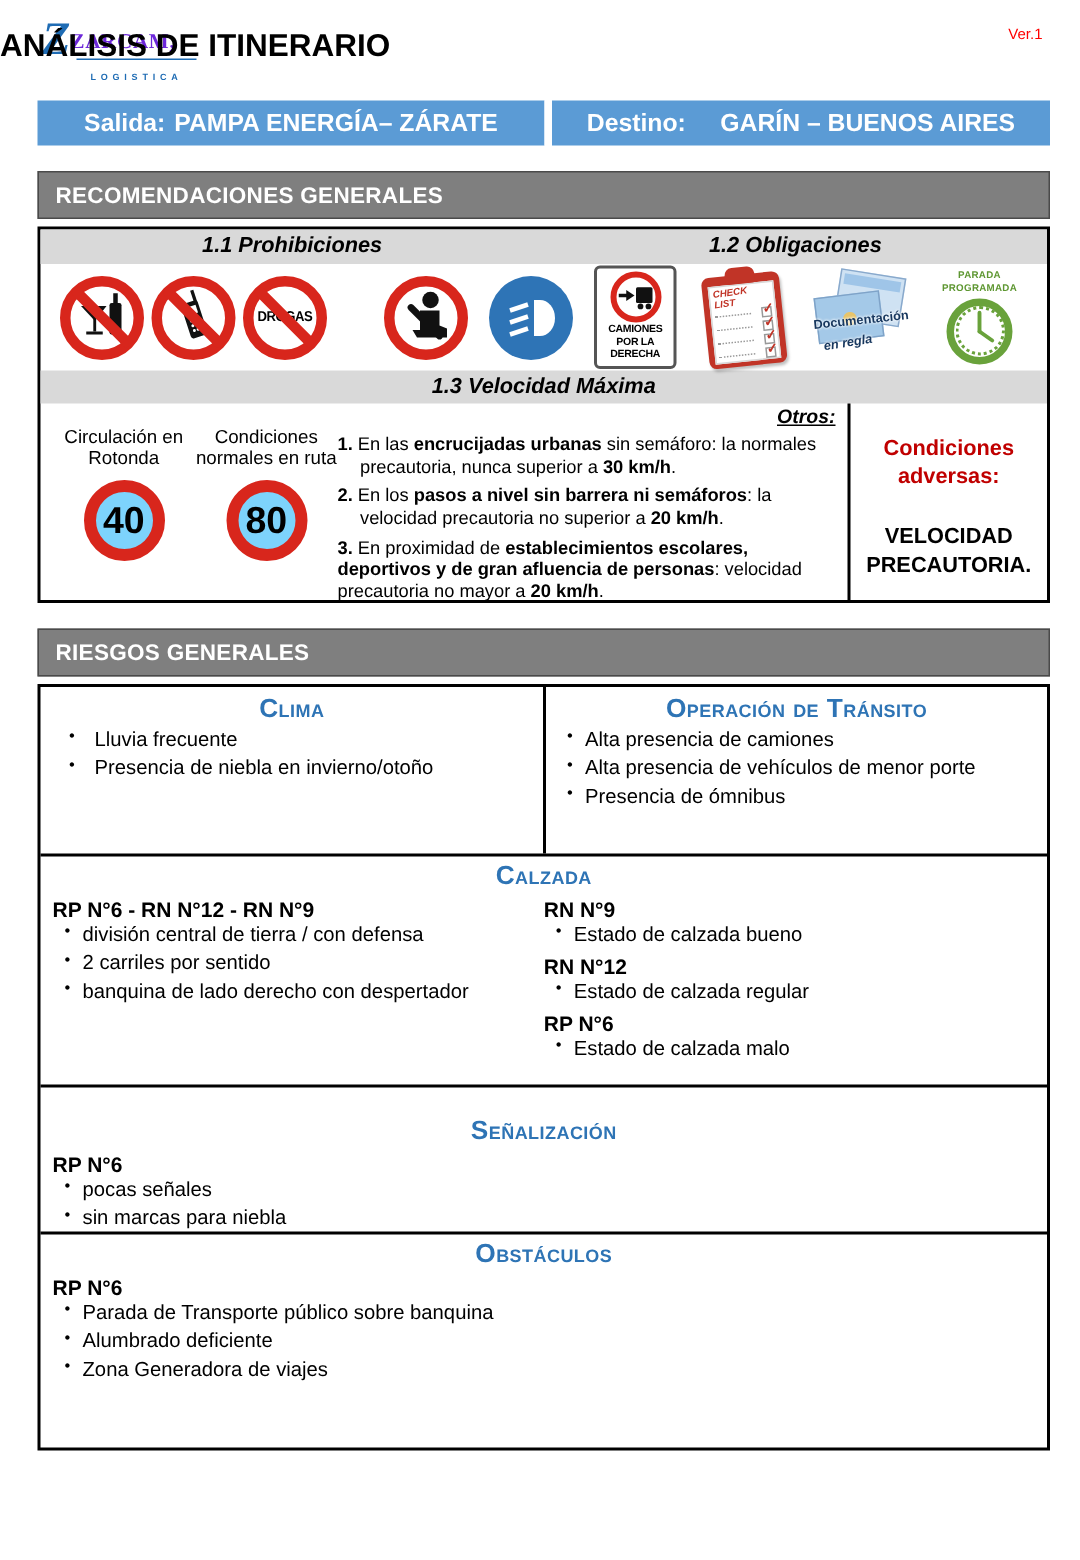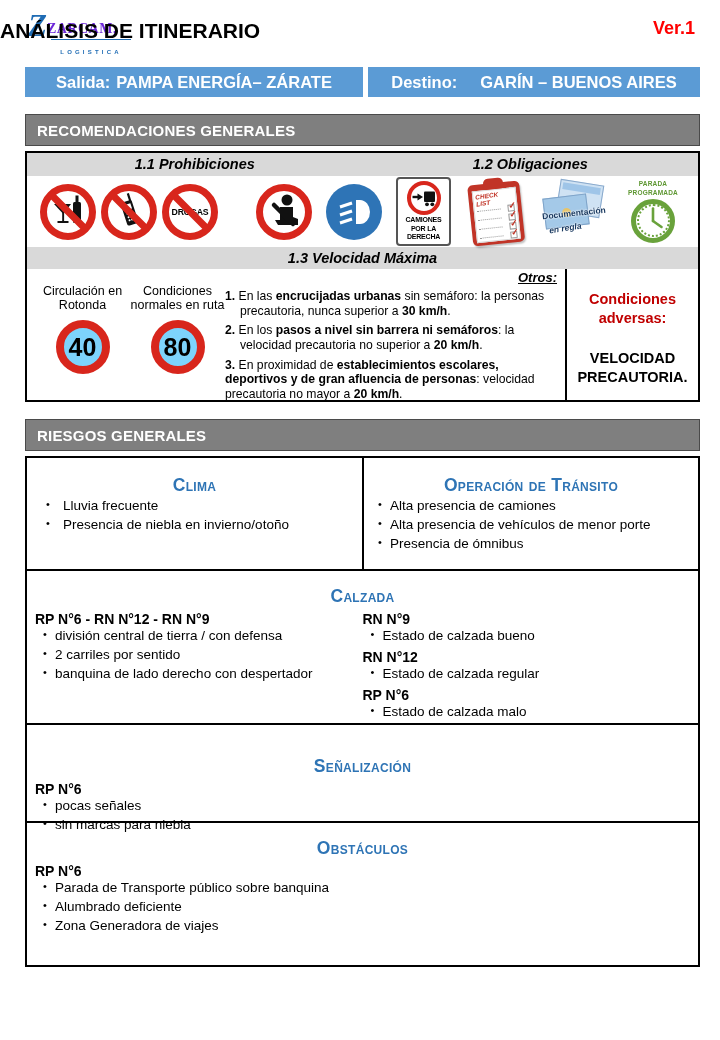--- a/index.html
+++ b/index.html
@@ -9,21 +9,21 @@
 
   
   .header { position:relative; height:62px; }
   .logo { position:absolute; left:28px; top:13px; color:#1F6CB4; }
   .logo-row { display:flex; align-items:flex-end; }
   .logo-z { font-family:"Liberation Serif", serif; font-style:italic; font-weight:bold; font-size:31px; line-height:0.85; color:#1F6CB4; }
   .logo-name { font-family:"Liberation Serif", serif; font-weight:bold; font-size:14px; letter-spacing:0.5px; color:#6d28d9; padding-bottom:2px; }
   .logo-sub-wrap { margin-left:23px; width:80px; border-top:1.5px solid #1F6CB4; text-align:center; }
   .logo-sub { font-size:6px; font-weight:bold; letter-spacing:3.2px; color:#1F6CB4; }
   .doc-title { position:absolute; left:0; right:0; top:19px; text-align:left; font-size:21px; font-weight:bold; }
-  .version { position:absolute; right:25px; top:18px; color:#FF0000; font-weight:bold; font-size:18px; }
+  .version { position:absolute; right:25px; top:18px; color:#FF0000; font-weight:normal; font-size:10px; }
 
   
   .route-bar { margin:5px 0 0 25px; width:675px; height:30px; display:flex;border-radius:14px; }
   .route-cell { background:#5B9BD5; color:#fff; font-weight:bold; font-size:16.5px;
                 display:flex; align-items:center; justify-content:center; gap:6px; white-space:nowrap; }
   .cell-salida { width:338px; }
   .route-gap { width:5px; background:#fff; }
   .cell-destino { flex:1;gap:23px; }
 
   
@@ -109,21 +109,21 @@
   .adv-value { margin-top:21px; font-weight:bold; font-size:14.5px; line-height:1.3; }
 
   
   .trow { border-top:2px solid #000; }
   .trow:first-child { border-top:none; }
   .row1 { height:111px; display:flex; }
   .cell { padding:2px 6px 0; }
   .cell-l { width:337px; border-right:2px solid #000; }
   .cell-r { flex:1; }
   .risk-title { text-align:center; color:#2E74B5; font-weight:bold; font-variant:small-caps;
-                font-size:17.5px; line-height:1.25; margin-top:15px; letter-spacing:0.3px; }
+                font-size:17.5px; line-height:1.25; margin-top:2px; letter-spacing:0.3px; }
   .li { display:flex; font-size:13.5px; line-height:1.4; }
   .li-b { width:20px; text-align:center; flex:none; font-size:11px; }
   .li-t { flex:1; padding-right:4px; }
   .cell-l .li-b { width:30px; }
   .row2 { height:154px; }
   .cols { display:flex; padding:0 8px; }
   .col { flex:1; }
   .grp-head { font-weight:bold; font-size:14px; margin-top:3px; }
   .row3 { height:98px; padding:16px 8px; }
   .row4 { height:144px; padding:0 8px; }
@@ -296,21 +296,21 @@
         </div>
         <div class="speed">
           <div class="speed-label">Condiciones normales en ruta</div>
           <div class="speed-sign">80</div>
         </div>
       </div>
 
       <div class="otros">
         <div class="otros-title">Otros:</div>
         <div class="otros-item">
-          <b>1.</b>&nbsp;<span>En las </span><b>encrucijadas urbanas</b><span> sin semáforo: la personas precautoria, nunca superior a </span><b>30 km/h</b><span>.</span>
+          <b>1.</b>&nbsp;<span>En las </span><b>encrucijadas urbanas</b><span> sin semáforo: la normales precautoria, nunca superior a </span><b>30 km/h</b><span>.</span>
         </div>
         <div class="otros-item">
           <b>2.</b>&nbsp;<span>En los </span><b>pasos a nivel sin barrera ni semáforos</b><span>: la velocidad precautoria no superior a </span><b>20 km/h</b><span>.</span>
         </div>
         <div class="otros-item flush">
           <b>3.</b>&nbsp;<span>En proximidad de </span><b>establecimientos escolares, deportivos y de gran afluencia de personas</b><span>: velocidad precautoria no mayor a </span><b>20 km/h</b><span>.</span>
         </div>
       </div>
 
       <div class="adversas">

